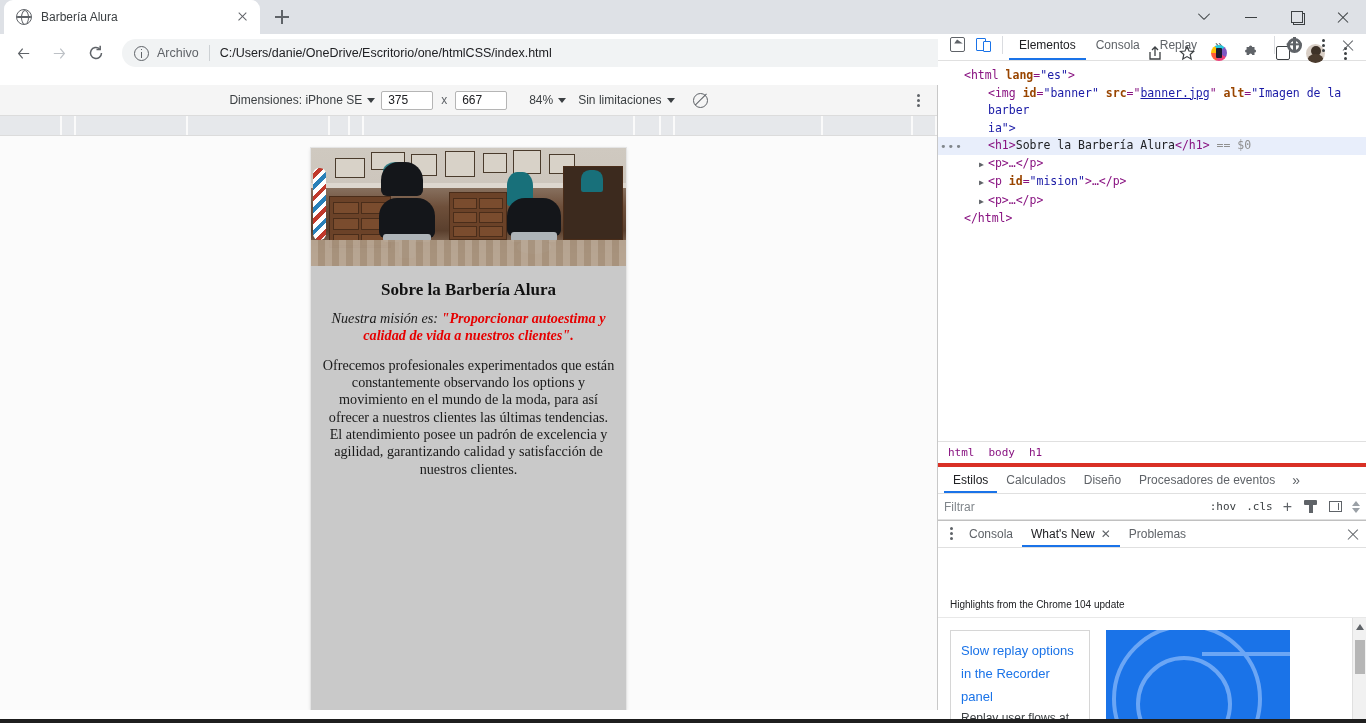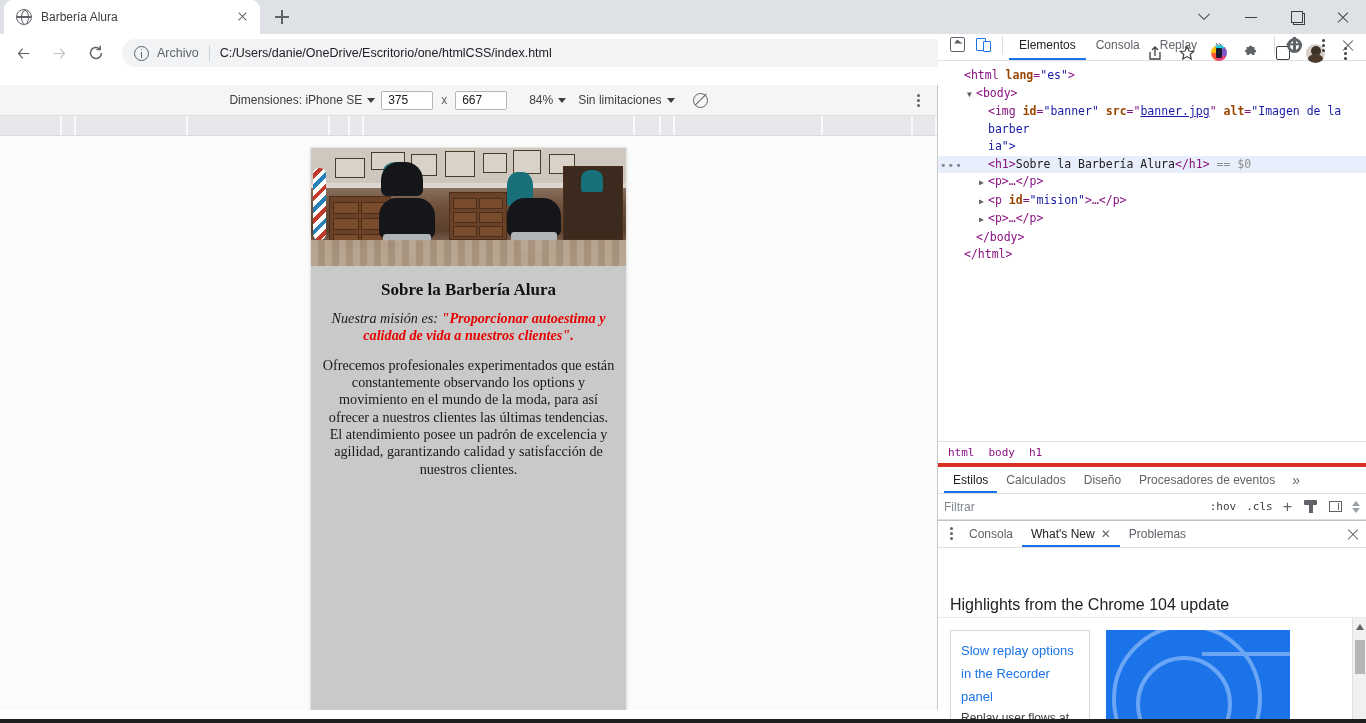--- a/index.html
+++ b/index.html
@@ -460,21 +460,21 @@
   }
   .dw-close::before, .dw-close::after {
     content: ""; position: absolute; left: 6px; top: 12.5px;
     width: 14px; height: 1.4px; background: #5f6368;
   }
   .dw-close::before { transform: rotate(45deg); }
   .dw-close::after  { transform: rotate(-45deg); }
 
   .wn-head {
     height: 26px; display: flex; align-items: center; padding-left: 12px;
-    font-size: 16px; color: #202124; border-bottom: 1px solid #e8e8e8; margin-top: 44px;
+    font-size: 10px; color: #202124; border-bottom: 1px solid #e8e8e8; margin-top: 44px;
   }
   .wn-body { flex: 1; display: flex; padding: 12px 0 0 12px; position: relative; }
   .wn-card {
     width: 140px; border: 1px solid #d6d6d6; padding: 8px 10px;
     background: #fff;
   }
   .wn-title { font-size: 13px; color: #1a73e8; line-height: 23px; }
   .wn-desc { font-size: 12px; color: #3c4043; line-height: 15px; margin-top: 3px; }
   .wn-img {
     margin-left: 16px; width: 184px; background: #1a73e8;
@@ -704,28 +704,26 @@
           <i></i>
           <i></i>
           <i></i>
         </div>
         <div class="dt-close"></div>
       </div>
     </div>
 
     <div class="domtree">
       <div class="dl ind1"><span class="tag">&lt;</span><span class="tag">html</span> <span class="attr">lang</span><span class="tag">=</span><span class="val">"es"</span><span class="tag">&gt;</span></div>
-      <div class="dl ind2"><span class="tw">▼</span><span class="tag">&lt;body&gt;</span></div>
       <div class="dl ind3"><span class="tag">&lt;</span><span class="tag">img</span> <span class="attr">id</span><span class="tag">=</span><span class="val">"banner"</span> <span class="attr">src</span><span class="tag">=</span><span class="tag">"</span><span class="lnk">banner.jpg</span><span class="tag">"</span> <span class="attr">alt</span><span class="tag">=</span><span class="val">"Imagen de la barber</span></div>
       <div class="dl ind3 val">ia"&gt;</div>
       <div class="dl ind3 sel"><span class="dots">•••</span><span class="tag">&lt;h1&gt;</span><span class="txt">Sobre la Barbería Alura</span><span class="tag">&lt;/h1&gt;</span> <span class="sel0">== $0</span></div>
       <div class="dl ind3"><span class="tw">▶</span><span class="tag">&lt;p&gt;…&lt;/p&gt;</span></div>
       <div class="dl ind3"><span class="tw">▶</span><span class="tag">&lt;p </span><span class="attr">id</span><span class="tag">=</span><span class="val">"mision"</span><span class="tag">&gt;…&lt;/p&gt;</span></div>
       <div class="dl ind3"><span class="tw">▶</span><span class="tag">&lt;p&gt;…&lt;/p&gt;</span></div>
-      <div class="dl ind2 tag">&lt;/body&gt;</div>
       <div class="dl ind1 tag">&lt;/html&gt;</div>
     </div>
 
     <div class="crumbbar">
       <span class="crumb">html</span>
       <span class="crumb">body</span>
       <span class="crumb">h1</span>
     </div>
     <div class="resize-red"></div>
 

